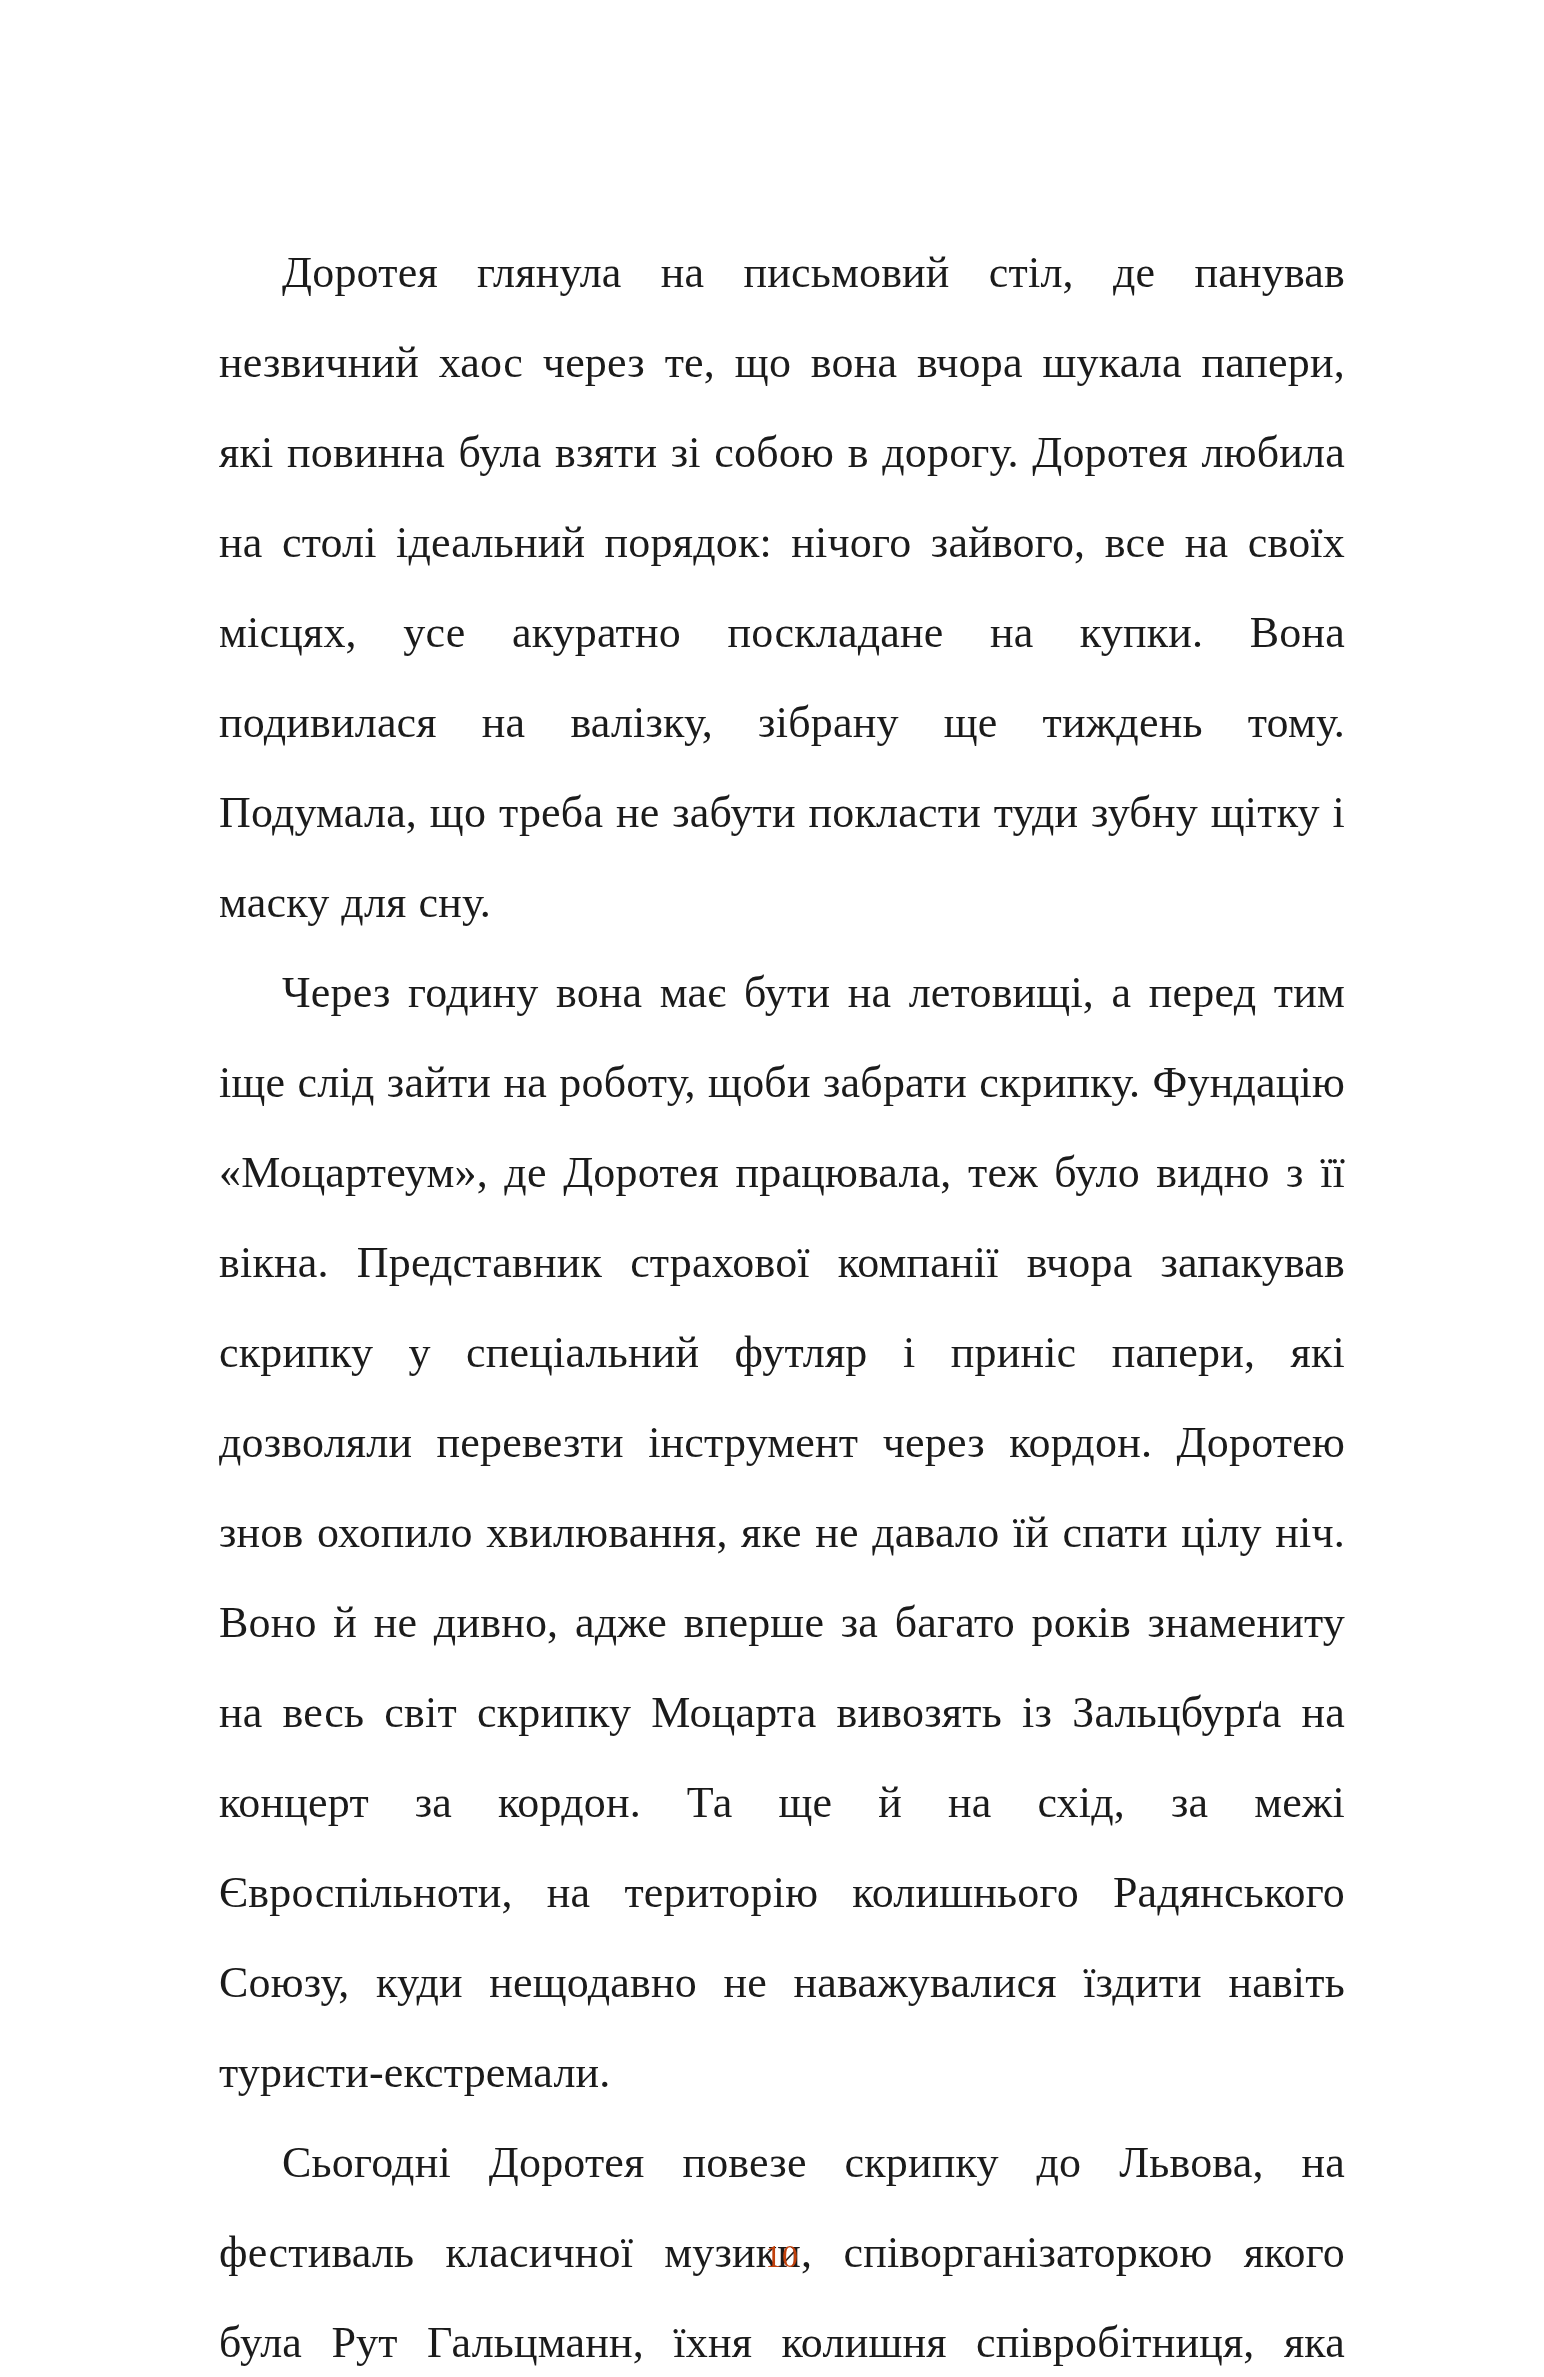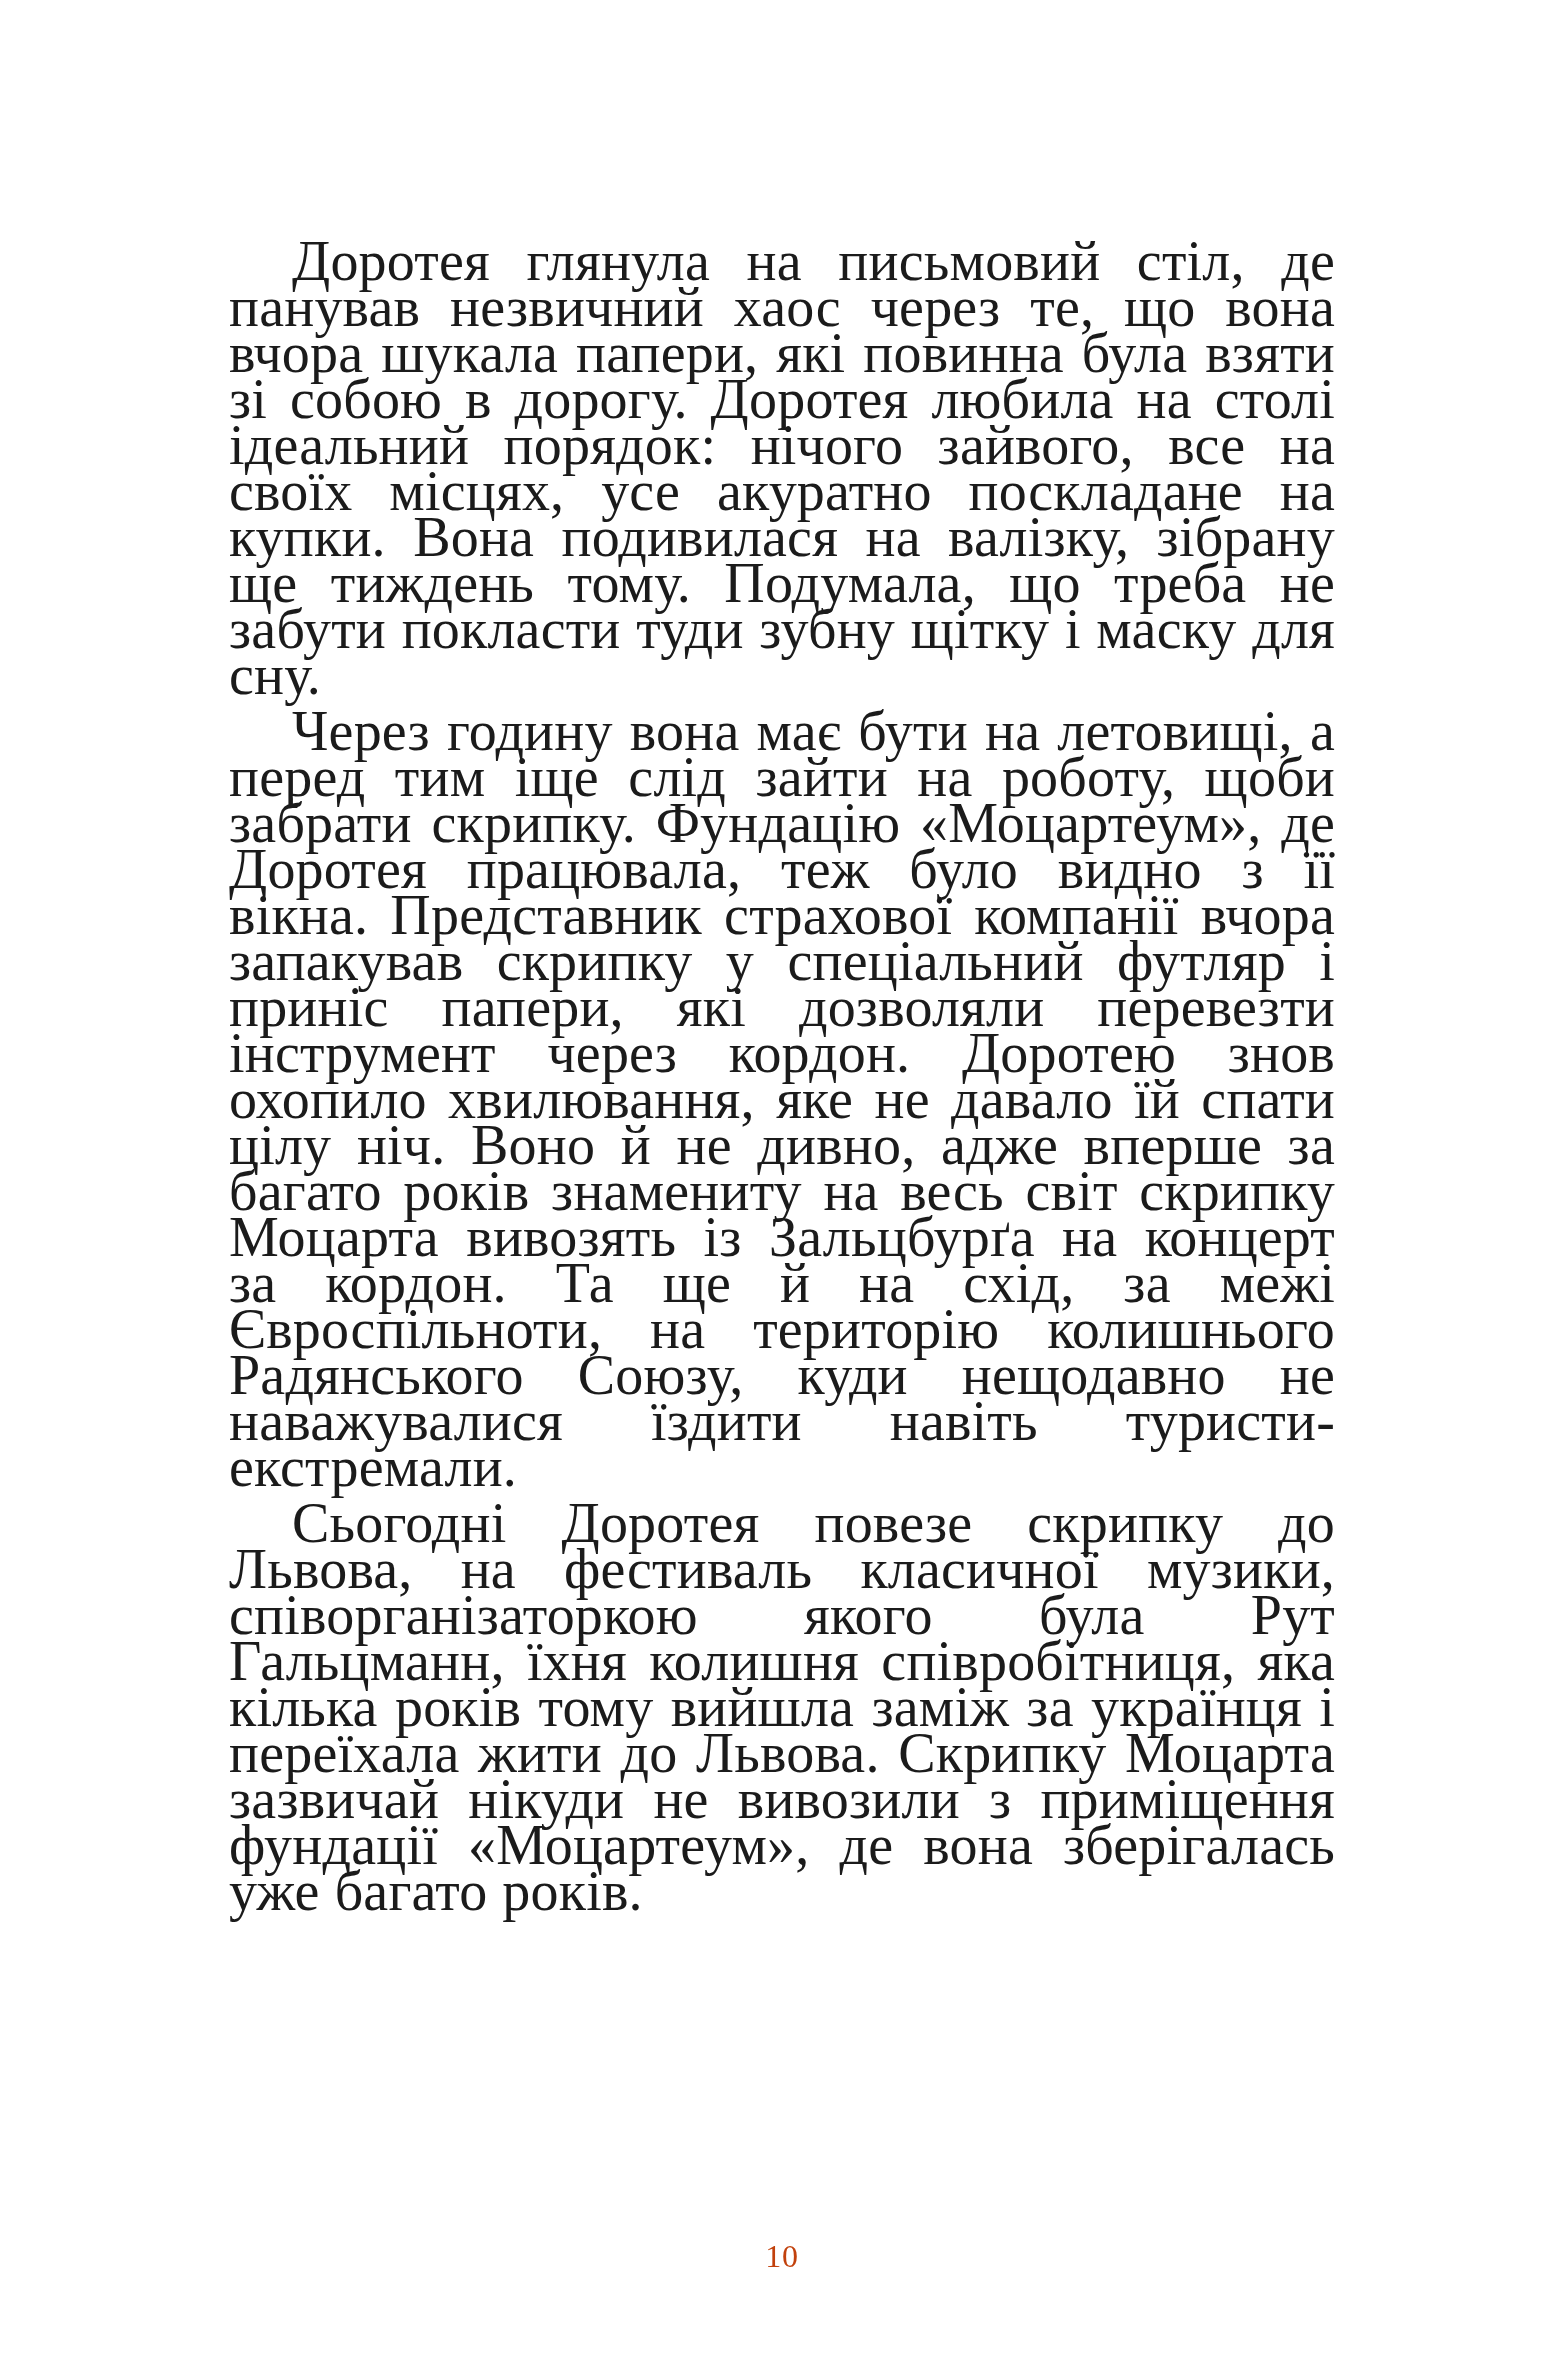--- a/index.html
+++ b/index.html
@@ -15,23 +15,23 @@
     color: #1b1b1b;
     overflow: hidden;
   }
   .text-block {
     position: absolute;
     left: 219px;
     top: 228px;
     width: 1126px;
   }
   .text-block p {
-    margin: 10px;
-    font-size: 56px;
-    line-height: 46px;
+    margin: 0;
+    font-size: 44px;
+    line-height: 90px;
     text-align: justify;
     text-indent: 63px;
     letter-spacing: 0.2px;
     word-spacing: 0.8px;
     hyphens: auto;
     -webkit-hyphens: auto;
   }
   .page-number {
     position: absolute;
     left: 219px;

